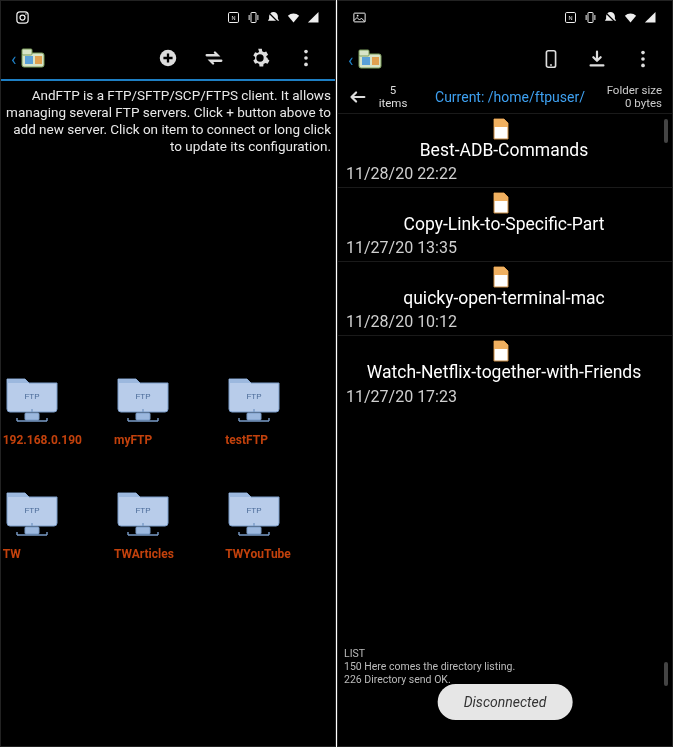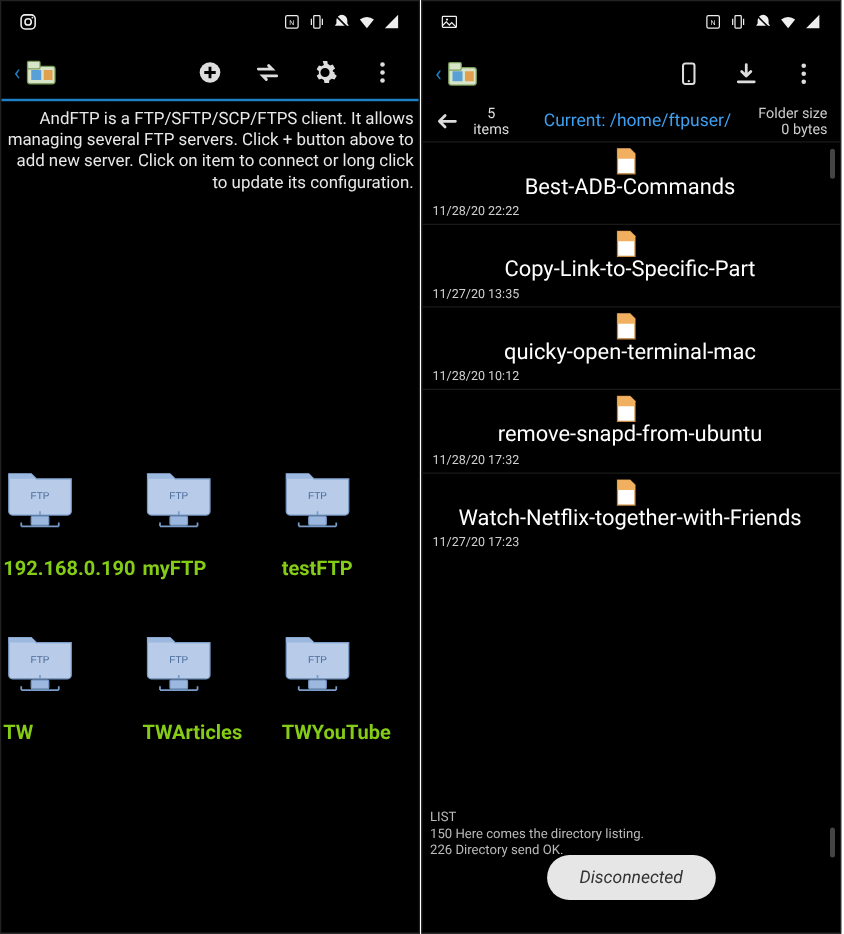--- a/index.html
+++ b/index.html
@@ -24,37 +24,37 @@
   .app-icon { width: 26px; height: 26px; display: flex; align-items: center; justify-content: center; }
   .app-icon svg { width: 26px; height: 26px; }
   .back-chevron { color: #1e7fc4; font-size: 18px; padding: 0 2px 0 4px; }
 
   
   .desc { padding: 6px 4px 4px; font-size: 13.5px; line-height: 1.25; text-align: right; color: #e8e8e8; }
 
   
   .grid { padding-top: 210px; display: flex; flex-wrap: wrap; justify-content: space-around; }
   .grid-item { width: 108px; display: flex; flex-direction: column; margin-bottom: 36px; cursor: pointer; }
-  .grid-item .label { font-size: 16px; font-weight: bold; color: #84cc16; margin-top: 20px; }
+  .grid-item .label { font-size: 12px; font-weight: bold; color: #c2410c; margin-top: 8px; }
   .folder-ftp { width: 58px; height: 56px; position: relative; }
 
   
   .browse-header { height: 32px; display: flex; align-items: center; font-size: 11.5px; background: #000; padding: 0 4px; }
   .browse-header .back { width: 30px; display:flex;align-items:center;justify-content:center;}
   .browse-header .back svg{width:22px;height:22px;fill:#ddd;}
   .browse-header .count { color:#ddd; width:42px; text-align:center; line-height:1.1;}
   .browse-header .path { flex:1; text-align:center; color:#3ea0f0; font-size:14px;}
   .browse-header .size { width:62px; text-align:right; color:#ccc; line-height:1.1; padding-right:6px;}
 
   
   .filelist { }
   .file-row { display:flex; align-items:center; padding:4px 6px 4px 4px; border-top:1px solid #1a1a1a; cursor:pointer; min-height:30px;flex-direction:column;}
   .file-row .ficon { width:18px;height:22px; margin-right:6px; flex-shrink:0;}
   .file-row .fname { flex:1; font-size:17.5px; color:#fff; line-height:1.15; word-break:break-all;}
-  .file-row .fdate { font-size:10px; color:#d0d0d0; white-space:nowrap; align-self:flex-start; padding-top:4px; padding-left:4px;}
+  .file-row .fdate { font-size:16px; color:#d0d0d0; white-space:nowrap; align-self:flex-start; padding-top:4px; padding-left:4px;}
 
   
   .log { position:absolute; bottom:60px; left:6px; font-size:10.5px; color:#bbb; line-height:1.25;}
   
   
   .scrollhint { position:absolute; right:4px; bottom:60px; width:4px; height:24px; background:#444; border-radius:2px;}
   .scrollhint2 { position:absolute; right:4px; top:118px; width:4px; height:24px; background:#444; border-radius:2px;}
 
   
   .toast { position:absolute; bottom:26px; left:50%; transform:translateX(-50%); background:#e6e6e6; color:#333; padding:10px 26px; border-radius:24px; font-size:14px;font-style:italic;}
@@ -316,29 +316,20 @@
 </svg></div>
     <div class="fname">quicky-open-terminal-mac</div>
     <div class="fdate">11/28/20 10:12</div>
         </div>
         <div class="file-row">
           <div class="ficon"><svg viewBox="0 0 18 22" width="18" height="22">
   <path d="M2 1h10l4 4v16H2z" fill="#fff" stroke="#c88a40"></path>
   <path d="M12 1v4h4" fill="none" stroke="#c88a40"></path>
   <path d="M2 1h10l4 4v4H2z" fill="#f0b060"></path>
 </svg></div>
-    <div class="fname">remove-snapd-from-ubuntu</div>
-    <div class="fdate">11/28/20 17:32</div>
-        </div>
-        <div class="file-row">
-          <div class="ficon"><svg viewBox="0 0 18 22" width="18" height="22">
-  <path d="M2 1h10l4 4v16H2z" fill="#fff" stroke="#c88a40"></path>
-  <path d="M12 1v4h4" fill="none" stroke="#c88a40"></path>
-  <path d="M2 1h10l4 4v4H2z" fill="#f0b060"></path>
-</svg></div>
     <div class="fname">Watch-Netflix-together-with-Friends</div>
     <div class="fdate">11/27/20 17:23</div>
         </div>
       </div>
 
     <div class="scrollhint2"></div>
 
     <div class="log" id="loglines">
         <div>LIST</div>
         <div>150 Here comes the directory listing.</div>

